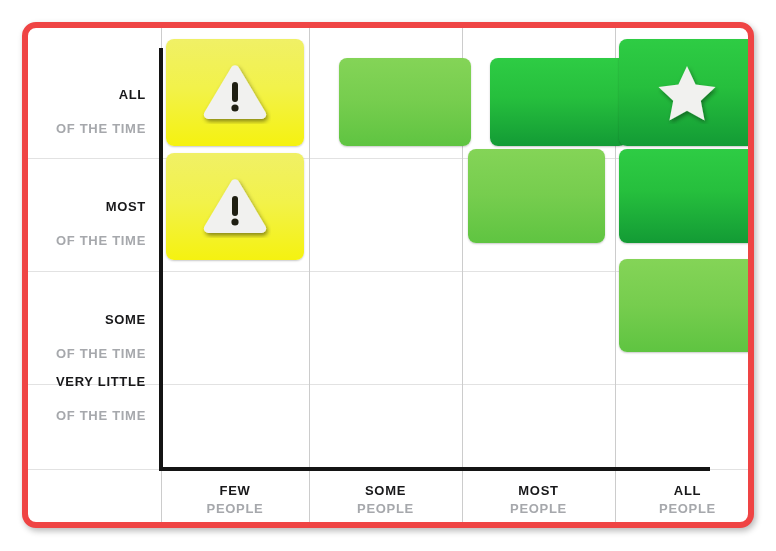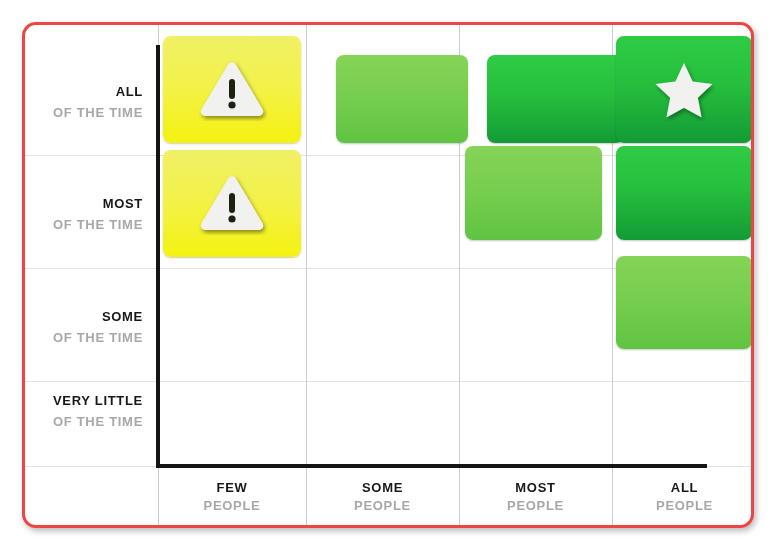--- a/index.html
+++ b/index.html
@@ -14,21 +14,21 @@
     overflow: hidden;
   }
 
   #matrix-card {
     position: absolute;
     left: 22px;
     top: 22px;
     width: 732px;
     height: 506px;
     background: #ffffff;
-    border: 3px solid #ef4444;
+    border: 6px solid #ef4444;
     border-radius: 14px;
     box-sizing: border-box;
     box-shadow: 2px 3px 6px rgba(0,0,0,0.28);
     overflow: hidden;
   }
 
   
   .hline {
     position: absolute;
     left: 0;
@@ -54,21 +54,21 @@
   }
   .row-label .lab-main {
     display: block;
     font-size: 13px;
     font-weight: bold;
     letter-spacing: 0.7px;
     color: #18181a;
   }
   .row-label .lab-sub {
     display: block;
-    margin-top: 8px;
+    margin-top: 21px;
     font-size: 13px;
     font-weight: bold;
     letter-spacing: 0.7px;
     color: #a6a8ac;
   }
 
   
   .col-label {
     position: absolute;
     text-align: center;
@@ -213,21 +213,21 @@
     <span class="lab-sub">OF THE TIME</span>
   </div>
   <div class="row-label" style="top:172px;">
     <span class="lab-main">MOST</span>
     <span class="lab-sub">OF THE TIME</span>
   </div>
   <div class="row-label" style="top:285px;">
     <span class="lab-main">SOME</span>
     <span class="lab-sub">OF THE TIME</span>
   </div>
-  <div class="row-label" style="top:369px;">
+  <div class="row-label" style="top:347px;">
     <span class="lab-main">VERY LITTLE</span>
     <span class="lab-sub">OF THE TIME</span>
   </div>
 
   <div class="col-label" style="left:133px; top:456px; width:148px;text-align:center;">
     <span class="lab-main">FEW</span>
     <span class="lab-sub">PEOPLE</span>
   </div>
   <div class="col-label" style="left:281px; top:456px; width:153px;">
     <span class="lab-main">SOME</span>

